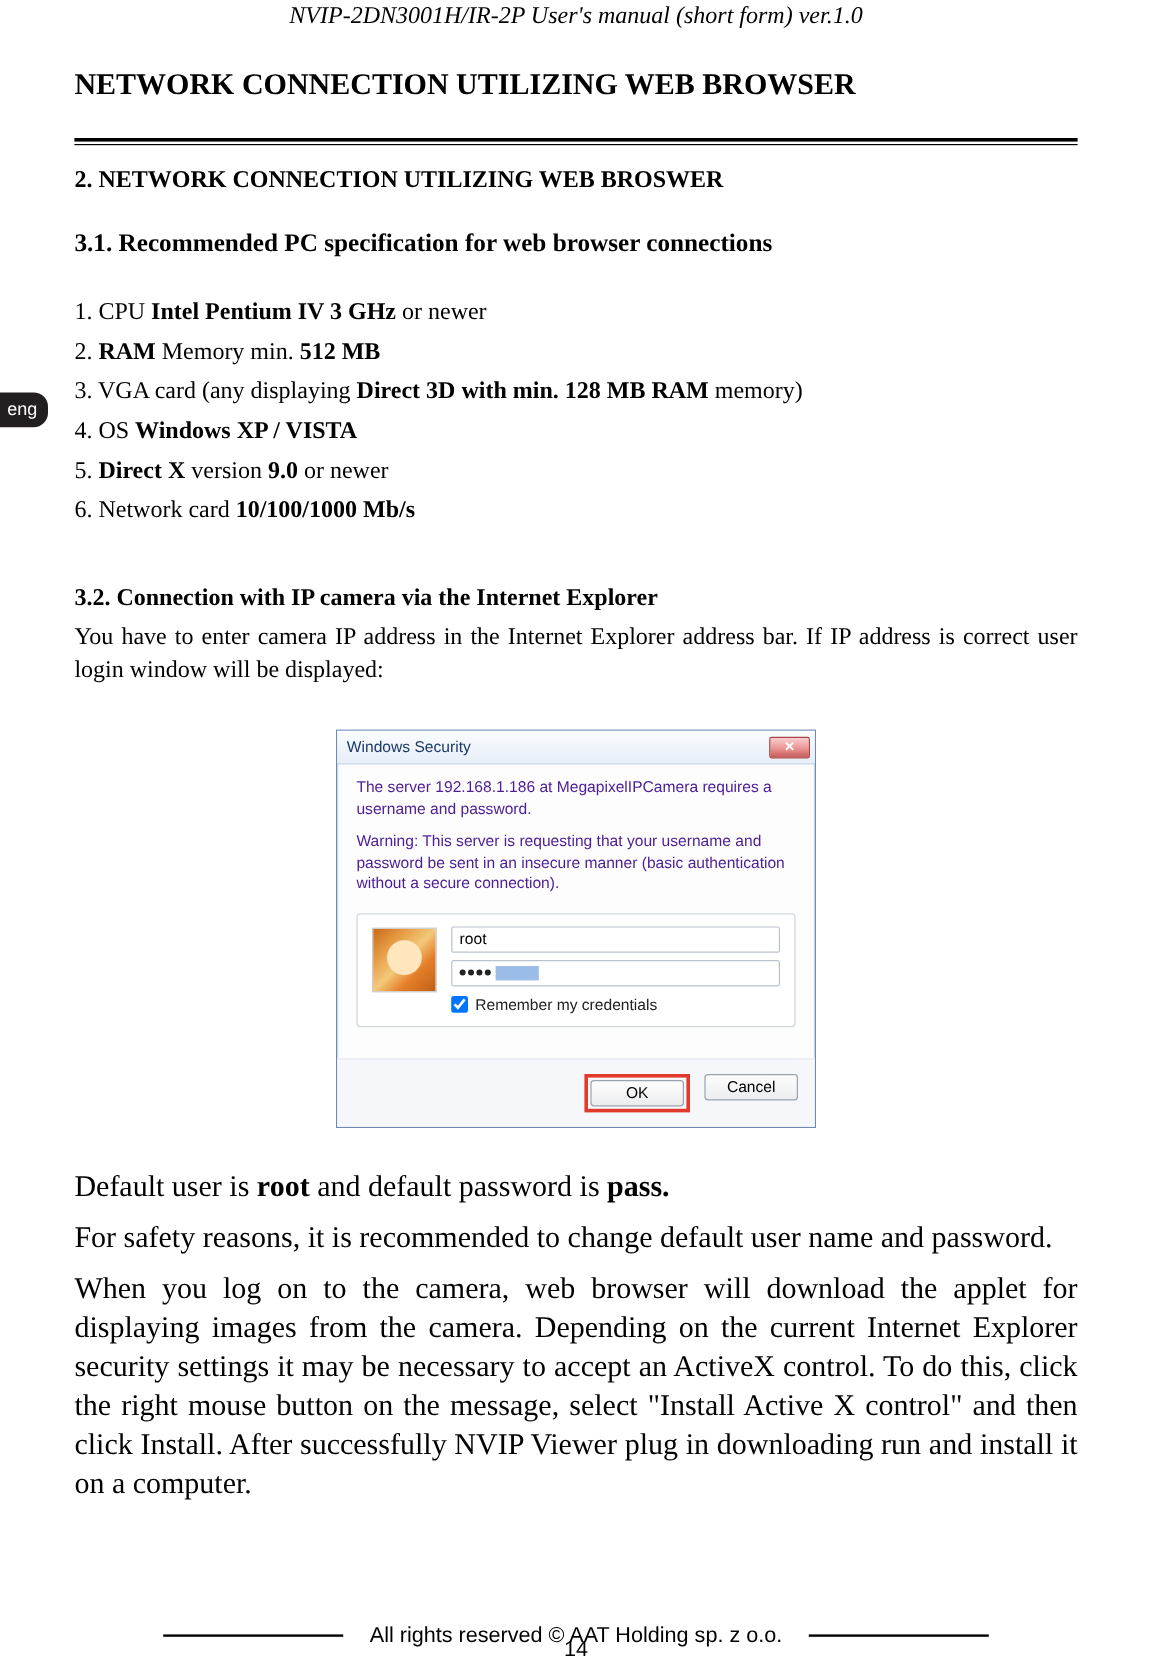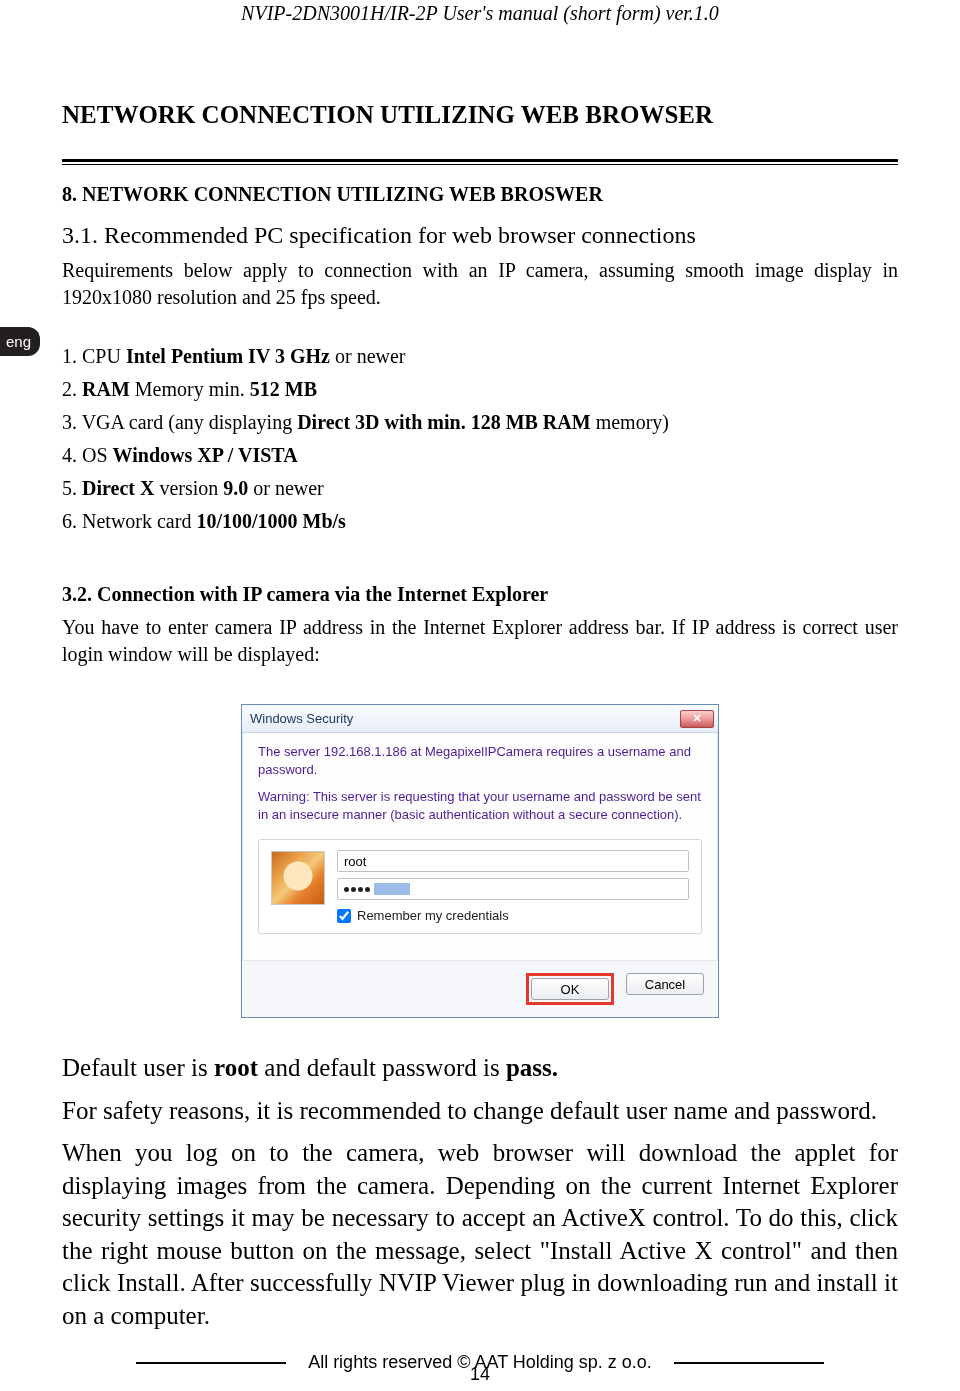--- a/index.html
+++ b/index.html
@@ -15,41 +15,41 @@
   .page {
     padding: 0 62px 0 62px;
   }
   .top-header {
     text-align: center;
     padding-top: 2px;
     font-style: italic;
     font-size: 20px;
   }
   .h1 {
-    margin-top: 76px;
+    margin-top: 32px;
     font-family: "Times New Roman", Times, serif;
     font-weight: bold;
     font-size: 25px;
   }
   .double-rule {
     margin-top: 30px;
     border: none;
     border-top: 3px solid #000;
     border-bottom: 1px solid #000;
     height: 6px;
   }
   .sec-h {
     font-weight: bold;
     font-size: 20px;
     margin-top: 18px;
   }
   .sub-h {
-    font-weight: normal;
-    font-size: 24px;
-    margin-top: 16px;
+    font-weight: bold;
+    font-size: 21px;
+    margin-top: 28px;
   }
   .para {
     font-size: 20px;
     margin-top: 8px;
     text-align: justify;
     line-height: 1.35;
   }
   .just-wide {
     text-align: justify;
   }
@@ -82,21 +82,21 @@
     text-align: center;
   }
 
   
   .dlg-wrap {
     display: flex;
     justify-content: center;
     margin-top: 36px;
   }
   .dlg {
-    width: 478px;
+    width: 400px;
     border: 1px solid #6b8ab5;
     background: #fdfdfd;
     font-family: "Segoe UI", Tahoma, Arial, sans-serif;
     font-size: 13px;
     color: #222;
     box-shadow: 0 0 0 1px #dfe6ef inset;
   }
   .dlg-title {
     display: flex;
     align-items: center;
@@ -222,23 +222,22 @@
 <body>
 
 <div class="lang-tab">eng</div>
 
 <div class="page">
   <div class="top-header">NVIP-2DN3001H/IR-2P User's manual (short form) ver.1.0</div>
 
   <div class="h1">NETWORK CONNECTION UTILIZING WEB BROWSER</div>
   <hr class="double-rule">
 
-  <div class="sec-h">8. NETWORK CONNECTION UTILIZING WEB BROSWER</div>
+  <div class="sec-h">2. NETWORK CONNECTION UTILIZING WEB BROSWER</div>
   <div class="sub-h">3.1. Recommended PC specification for web browser connections</div>
-  <div class="para just-wide">Requirements below apply to connection with an IP camera, assuming smooth image display in 1920x1080 resolution and 25 fps speed.</div>
 
   <ul class="spec-list">
     <li><span>1. CPU </span><span class="bold">Intel Pentium IV 3 GHz</span><span> or newer</span></li>
     <li><span>2. </span><span class="bold">RAM</span><span> Memory min. </span><span class="bold">512 MB</span></li>
     <li><span>3. VGA card (any displaying </span><span class="bold">Direct 3D with min. 128 MB RAM</span><span> memory)</span></li>
     <li><span>4. OS </span><span class="bold">Windows XP / VISTA</span></li>
     <li><span>5. </span><span class="bold">Direct X</span><span> version </span><span class="bold">9.0</span><span> or newer</span></li>
     <li><span>6. Network card </span><span class="bold">10/100/1000 Mb/s</span></li>
   </ul>
 

